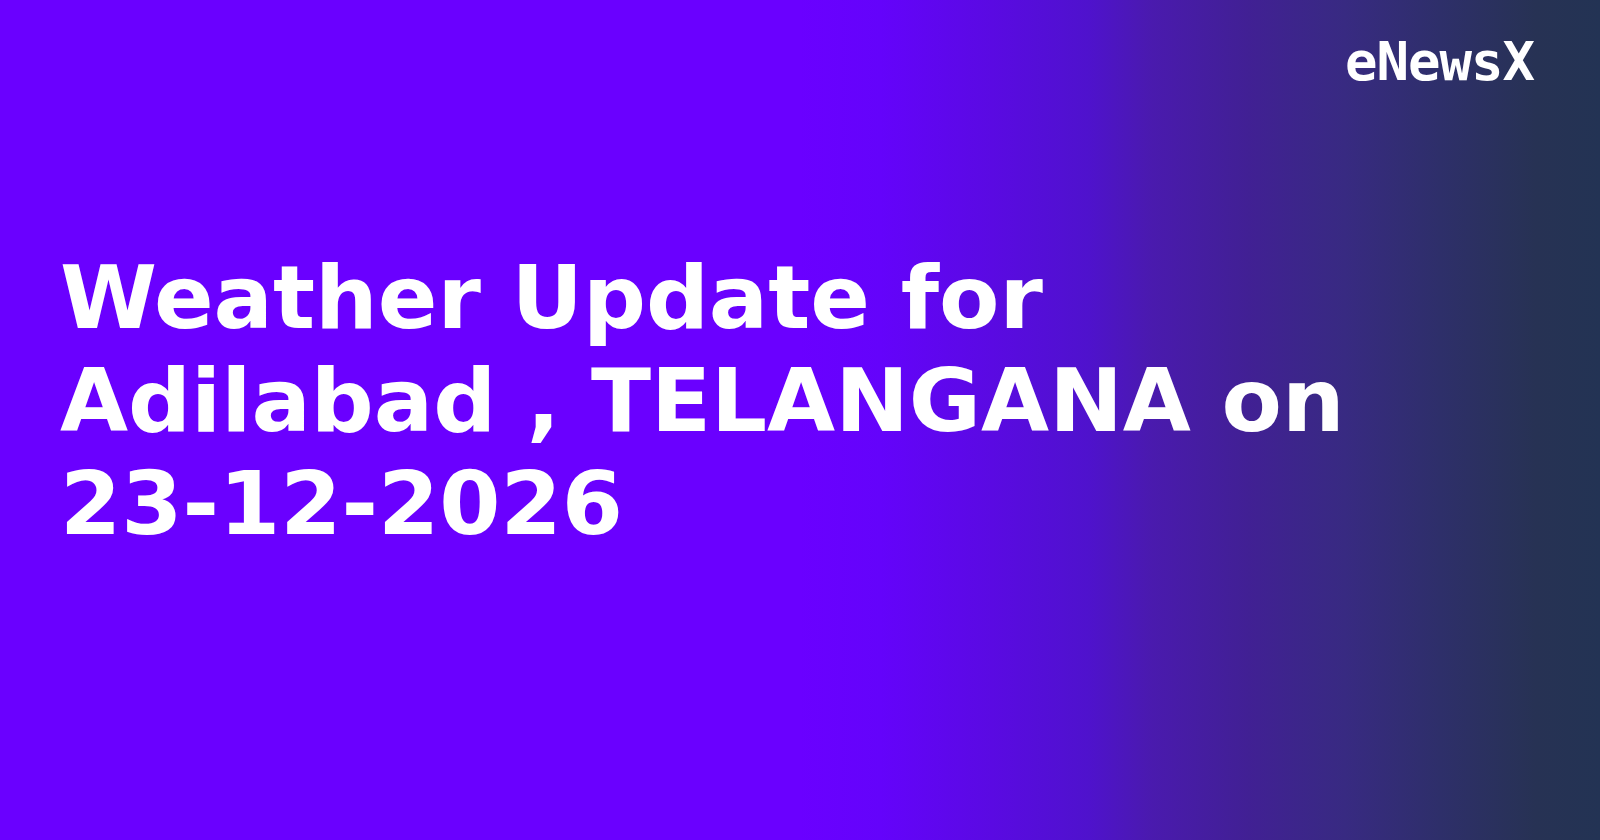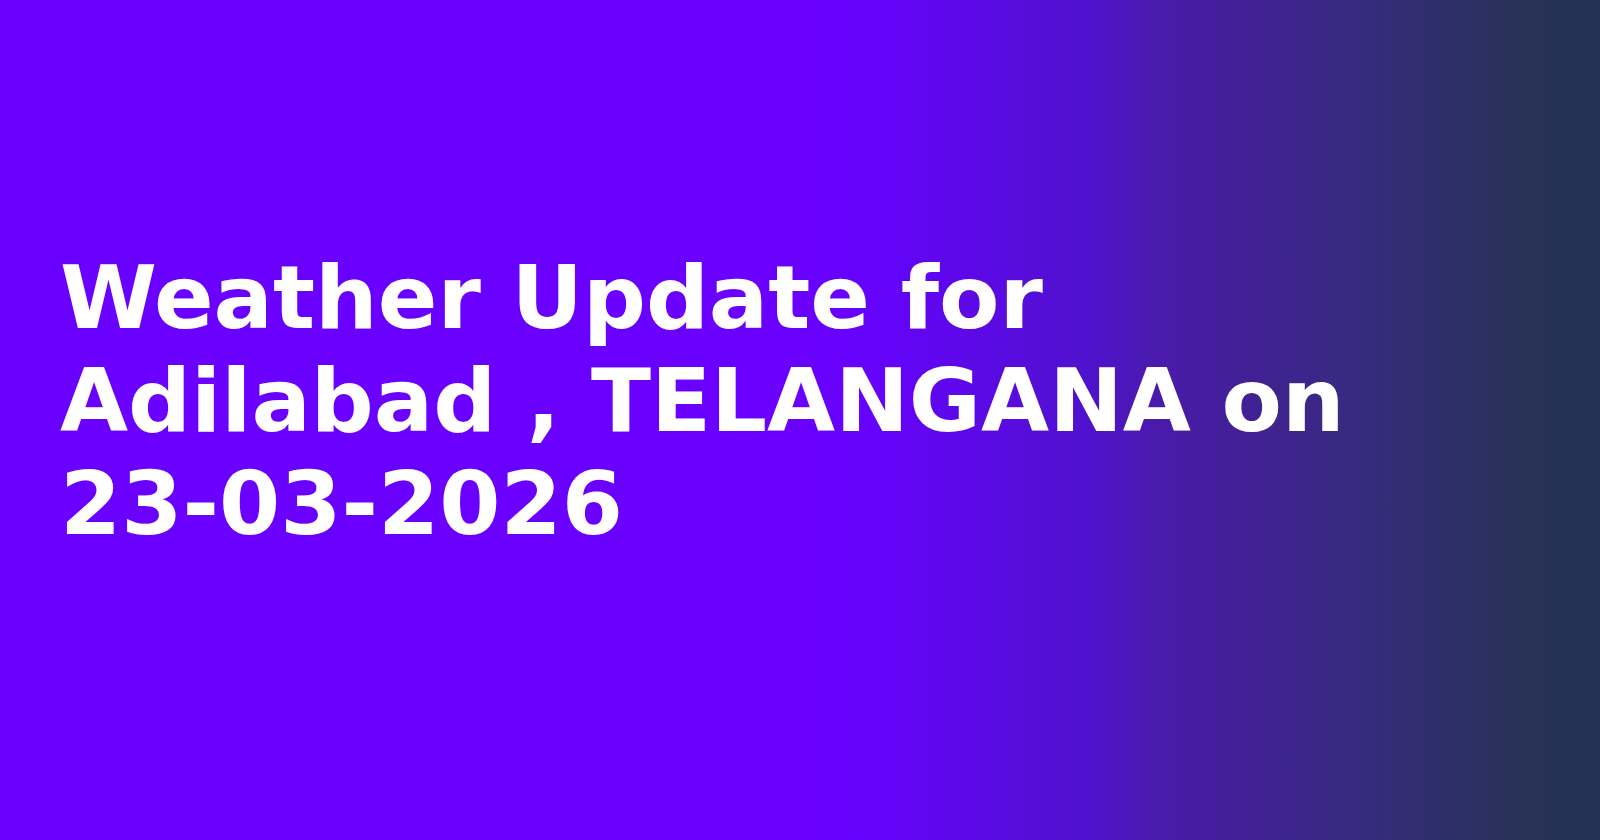--- a/index.html
+++ b/index.html
@@ -71,18 +71,21 @@
     color: #ffffff;
     text-align: left;
     word-wrap: break-word;
   }
 </style>
 </head>
 <body>
 
 <div class="banner">
 
+  <div class="brand">
+    <span class="brand-text">eNewsX</span>
+  </div>
 
   <div class="headline-wrap">
-    <h1 class="headline">Weather Update for Adilabad , TELANGANA on 23-03-2026</h1>
+    <h1 class="headline">Weather Update for Adilabad , TELANGANA on 23-12-2026</h1>
   </div>
 
 </div>
 
 </body></html>

